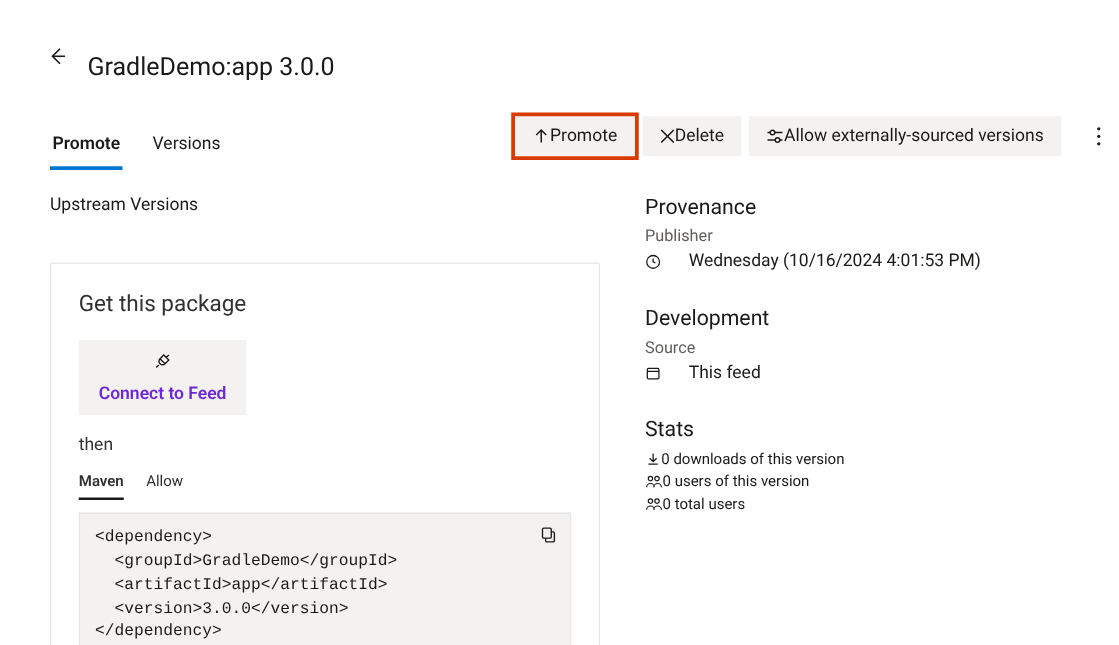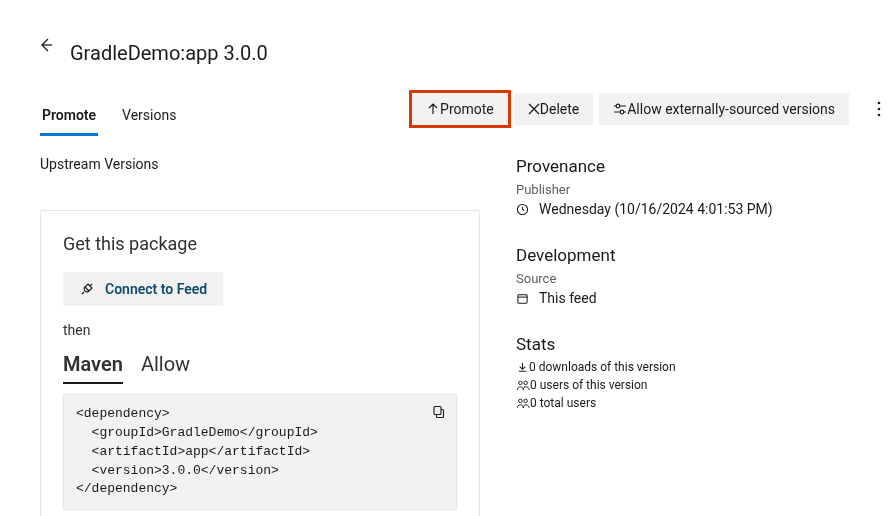--- a/index.html
+++ b/index.html
@@ -91,28 +91,29 @@
     display: inline-flex;
     align-items: center;
     gap: 10px;
     background: #f3f2f1;
     border: none;
     padding: 9px 16px;
     font-size: 14px;
     font-weight: 600;
     font-family: inherit;
     cursor: pointer;
-    color: #0c4a6e;
+    color: #6d28d9;
     margin-bottom: 16px;
+    flex-direction: column;
   }
   .then { font-size: 14px; margin-bottom: 14px; }
   .code-tabs { display: flex; gap: 18px; margin-bottom: 10px; }
   .code-tab {
     padding: 0 0 6px 0;
-    font-size: 20px;
+    font-size: 12px;
     cursor: pointer;
     font-weight: 600;
   }
   .code-tab.active { border-bottom: 2px solid #1b1a19; }
   .code-tab.inactive { font-weight: 400; }
   .code-box {
     position: relative;
     background: #f3f2f1;
     border: 1px solid #e5e5e5;
     font-family: Consolas, "Courier New", monospace;
@@ -126,21 +127,21 @@
     position: absolute;
     top: 6px; right: 6px;
     width: 22px; height: 22px;
     display:flex; align-items:center; justify-content:center;
     cursor:pointer;
   }
   .right-col { flex: 1; padding-top: 0; }
   .section { margin-bottom: 28px; }
   .section-title { font-size: 17px; font-weight: 400; color: #1b1a19; margin-bottom: 6px; }
   .section-sub { font-size: 13px; color: #605e5c; margin-bottom: 4px; }
-  .meta-line { display:flex; align-items:center; gap:10px; font-size:14px; color:#1b1a19; margin-top:2px;}
+  .meta-line { display:flex; align-items:center; gap:22px; font-size:14px; color:#1b1a19; margin-top:2px;}
   .stats-line { display:flex; align-items:center; gap:0; font-size:12px; color:#1b1a19; margin-top:4px;}
   svg { display:block; }
 </style>
 </head>
 <body>
 
 <div class="header">
   <div class="back-btn">
     <span class="icon">
       <svg width="16" height="16" viewBox="0 0 16 16">

